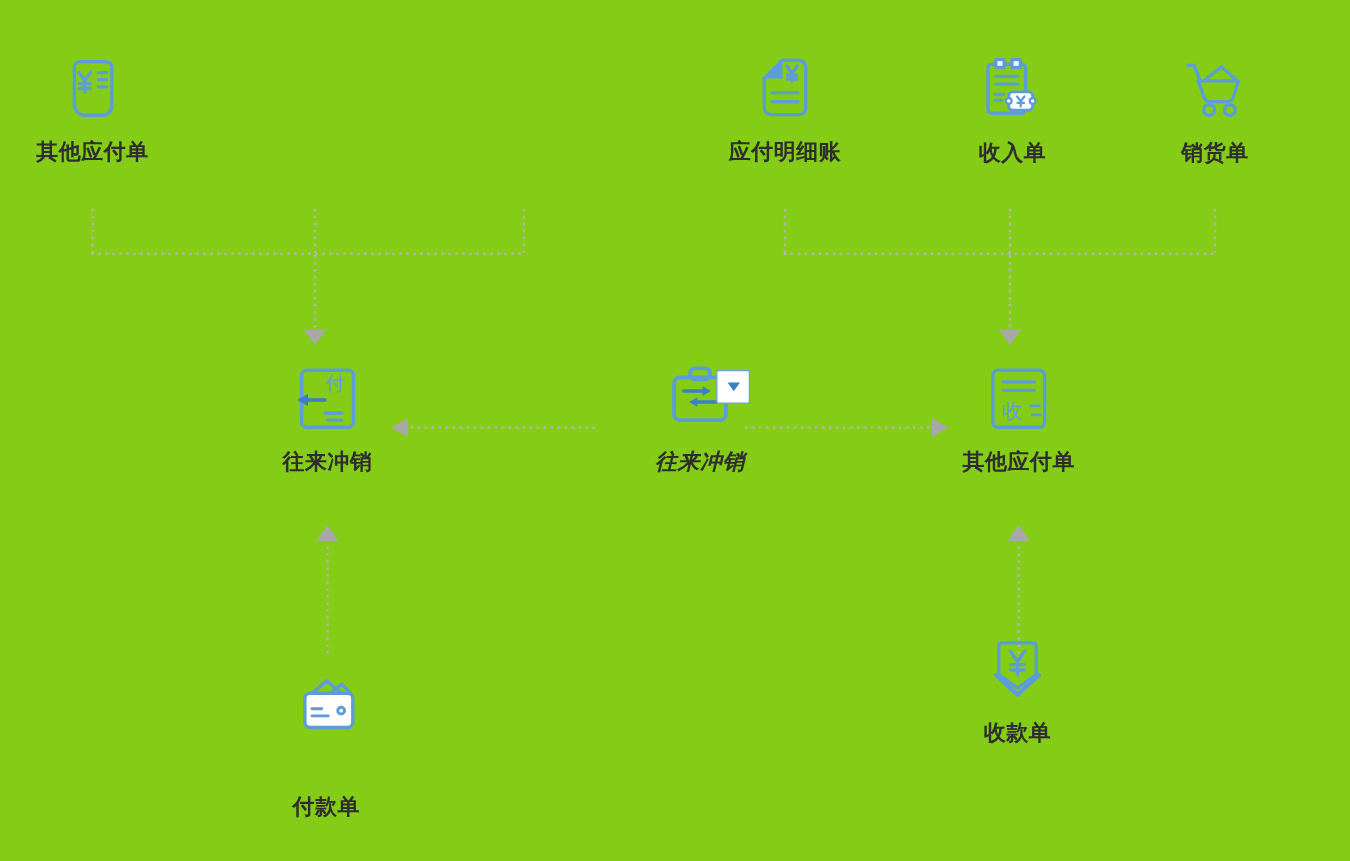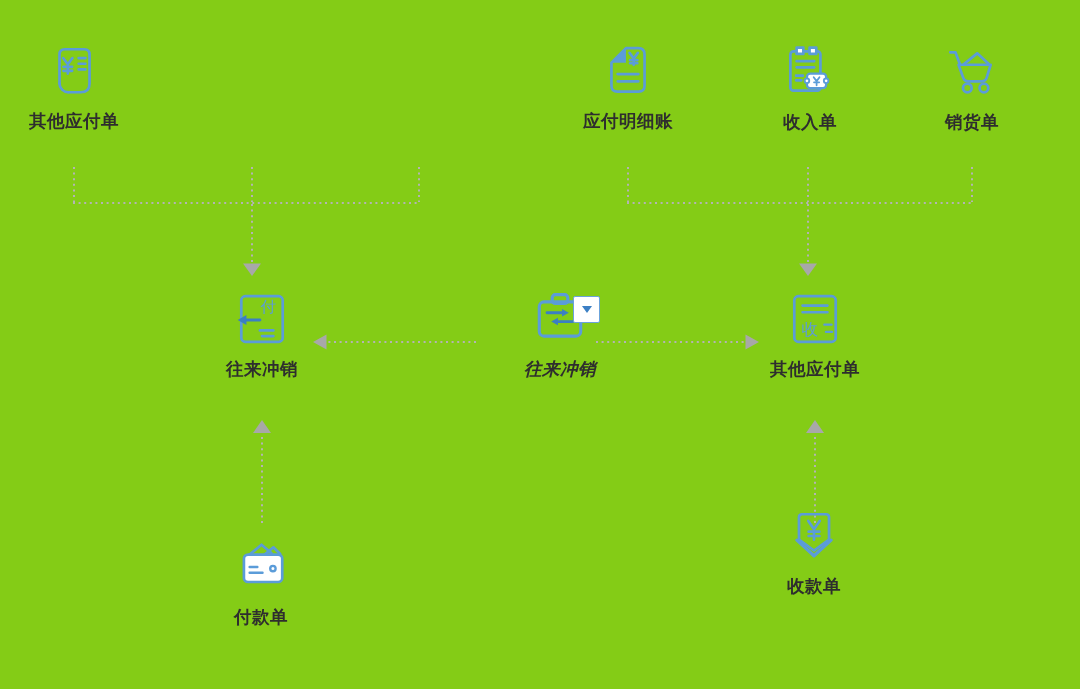--- a/index.html
+++ b/index.html
@@ -143,21 +143,21 @@
       <svg viewBox="0 0 56 56" fill="none" stroke="#5b9cd9" stroke-width="2.6" stroke-linecap="round" stroke-linejoin="round">
         <rect x="8" y="6" width="40" height="44" rx="4"></rect>
         <path d="M16 15 h24 M16 21.5 h24"></path>
         <text x="23" y="43" font-size="16" fill="#5b9cd9" stroke="none" text-anchor="middle" font-family="'Liberation Sans','DejaVu Sans',sans-serif">收</text>
         <path d="M37 33.5 h7 M38.5 40.5 h6" stroke-width="2.2"></path>
       </svg>
     </span>
     <span class="label">其他应付单</span>
   </div>
 
-  <div class="node" style="left:261px;top:538px;">
+  <div class="node" style="left:261px;top:538px;gap:28px;">
     <span class="icon">
       <svg viewBox="0 0 56 56" fill="none" stroke="#5b9cd9" stroke-width="2.6" stroke-linecap="round" stroke-linejoin="round">
         <path d="M16.5 16.5 L28.5 6.5 L38 14.5"></path>
         <path d="M31 16.5 L40 9 L46.5 15.5"></path>
         <rect x="11.5" y="16" width="37" height="26.5" rx="4" fill="#fff"></rect>
         <circle cx="39.5" cy="29.5" r="2.6" stroke-width="2.3"></circle>
         <path d="M17 28 h7.5 M17 33.5 h12.5" stroke-width="2.3"></path>
       </svg>
     </span>
     <span class="label">付款单</span>

